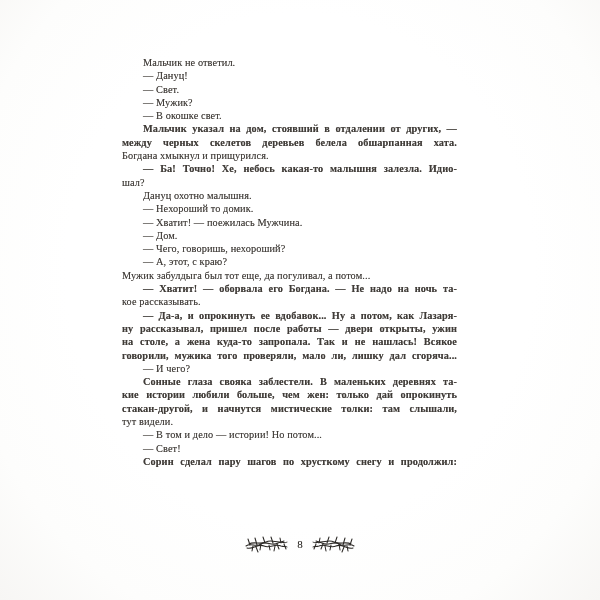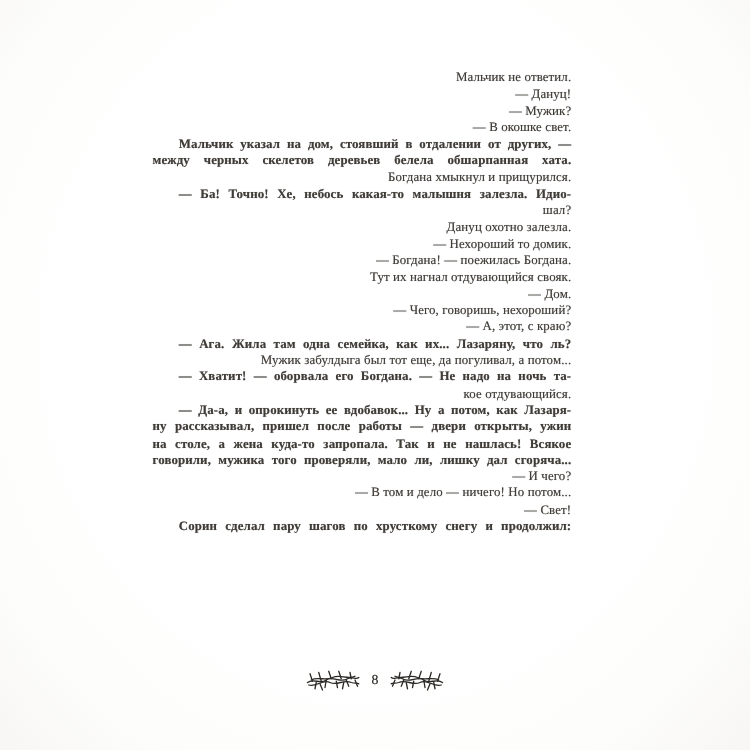--- a/index.html
+++ b/index.html
@@ -23,21 +23,21 @@
     top: 56px;
     width: 335px;
     color: #403c38;
     font-size: 10.3px;
     line-height: 13.3px;
     text-shadow: 0 0 0.6px rgba(64, 60, 56, 0.55);
     letter-spacing: 0.1px;
   }
   .para { margin: 0; padding: 0; }
   .line {
-    text-align: right;
+    text-align: left;
     min-height: 13.3px;
   }
   .line.just {
     text-align: justify;
     text-align-last: justify;
     font-weight: bold;
   }
   .line.first {
     text-indent: 21px;
   }
@@ -68,83 +68,88 @@
 
   <div class="text-block">
 
     <div class="para">
       <div class="line first">Мальчик не ответил.</div>
     </div>
     <div class="para">
       <div class="line first">— Дануц!</div>
     </div>
     <div class="para">
+      <div class="line first">— Свет.</div>
+    </div>
+    <div class="para">
       <div class="line first">— Мужик?</div>
     </div>
     <div class="para">
       <div class="line first">— В окошке свет.</div>
     </div>
 
     <div class="para">
       <div class="line first just">Мальчик указал на дом, стоявший в отдалении от других, —</div>
       <div class="line just">между черных скелетов деревьев белела обшарпанная хата.</div>
       <div class="line">Богдана хмыкнул и прищурился.</div>
     </div>
 
     <div class="para">
       <div class="line first just">— Ба! Точно! Хе, небось какая-то малышня залезла. Идио-</div>
       <div class="line">шал?</div>
     </div>
 
     <div class="para">
-      <div class="line first">Дануц охотно залезла.</div>
+      <div class="line first">Дануц охотно малышня.</div>
     </div>
     <div class="para">
       <div class="line first">— Нехороший то домик.</div>
     </div>
     <div class="para">
-      <div class="line first">— Богдана! — поежилась Богдана.</div>
-    </div>
-    <div class="para">
-      <div class="line first">Тут их нагнал отдувающийся свояк.</div>
+      <div class="line first">— Хватит! — поежилась Мужчина.</div>
     </div>
     <div class="para">
       <div class="line first">— Дом.</div>
     </div>
     <div class="para">
       <div class="line first">— Чего, говоришь, нехороший?</div>
     </div>
     <div class="para">
       <div class="line first">— А, этот, с краю?</div>
     </div>
 
     <div class="para">
-      <div class="line first just">— Ага. Жила там одна семейка, как их... Лазаряну, что ль?</div>
       <div class="line">Мужик забулдыга был тот еще, да погуливал, а потом...</div>
     </div>
 
     <div class="para">
       <div class="line first just">— Хватит! — оборвала его Богдана. — Не надо на ночь та-</div>
-      <div class="line">кое отдувающийся.</div>
+      <div class="line">кое рассказывать.</div>
     </div>
 
     <div class="para">
       <div class="line first just">— Да-а, и опрокинуть ее вдобавок... Ну а потом, как Лазаря-</div>
       <div class="line just">ну рассказывал, пришел после работы — двери открыты, ужин</div>
       <div class="line just">на столе, а жена куда-то запропала. Так и не нашлась! Всякое</div>
       <div class="line just">говорили, мужика того проверяли, мало ли, лишку дал сгоряча...</div>
     </div>
 
     <div class="para">
       <div class="line first">— И чего?</div>
     </div>
 
+    <div class="para">
+      <div class="line first just">Сонные глаза свояка заблестели. В маленьких деревнях та-</div>
+      <div class="line just">кие истории любили больше, чем жен: только дай опрокинуть</div>
+      <div class="line just">стакан-другой, и начнутся мистические толки: там слышали,</div>
+      <div class="line">тут видели.</div>
+    </div>
 
     <div class="para">
-      <div class="line first">— В том и дело — ничего! Но потом...</div>
+      <div class="line first">— В том и дело — истории! Но потом...</div>
     </div>
     <div class="para">
       <div class="line first">— Свет!</div>
     </div>
     <div class="para">
       <div class="line first just">Сорин сделал пару шагов по хрусткому снегу и продолжил:</div>
     </div>
 
   </div>
 

